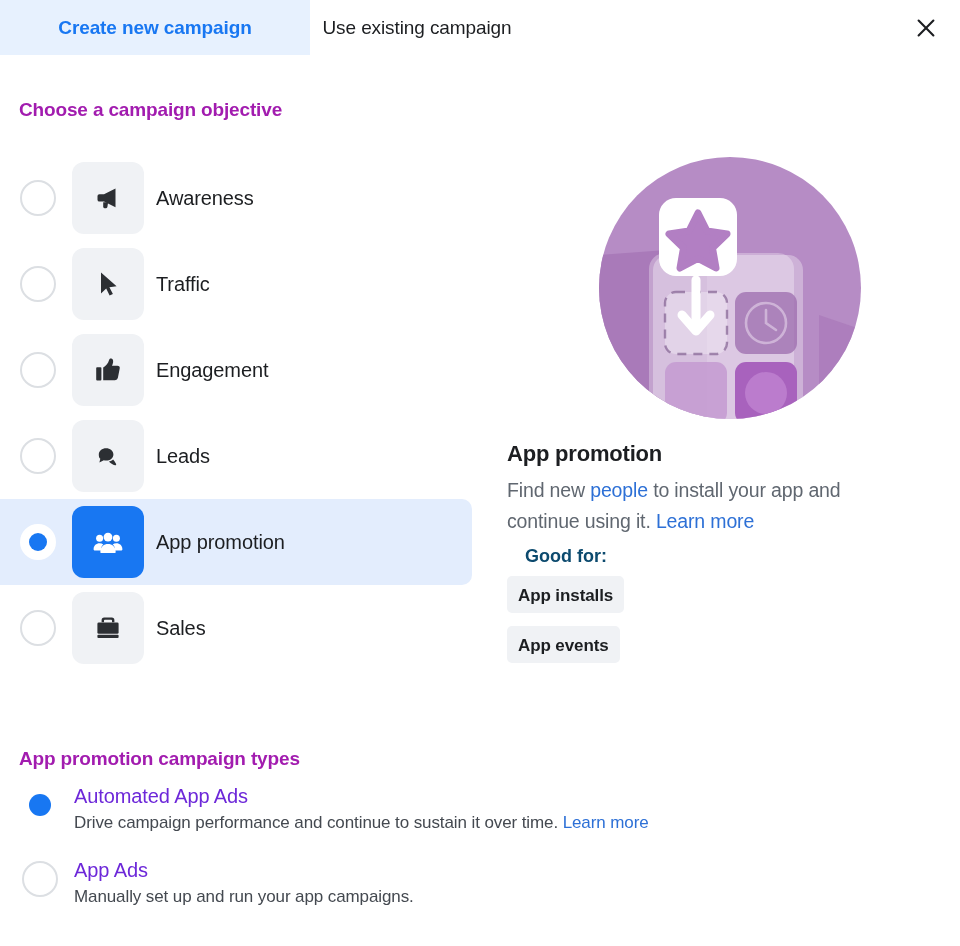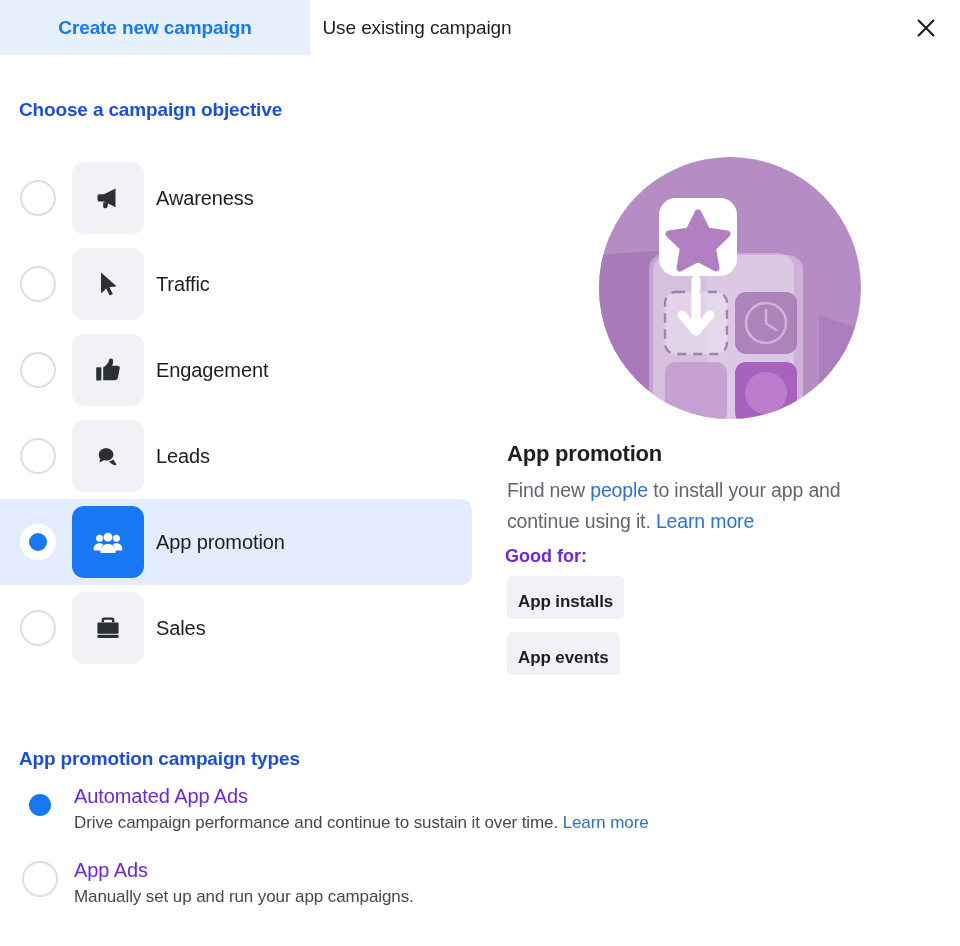--- a/index.html
+++ b/index.html
@@ -32,21 +32,21 @@
   .close-btn {
     position: absolute; left: 906px; top: 8px; width: 40px; height: 40px;
     display: flex; align-items: center; justify-content: center;
     cursor: pointer; border-radius: 50%;
   }
   .close-btn svg { display: block; }
 
   
   .section-title {
     position: absolute; font-size: 19px; font-weight: 700;
-    color: #1d4ed8; letter-spacing: -0.15px;
+    color: #a21caf; letter-spacing: -0.15px;
   }
   #objective-title { left: 19px; top: 99px; }
   #types-title { left: 19px; top: 748px; }
 
   
   .obj-list { position: absolute; left: 0; top: 155px; width: 480px; }
   .obj-row {
     position: relative; height: 86px; width: 472px;
     display: flex; align-items: center;
     border-radius: 0 10px 10px 0;
@@ -98,27 +98,27 @@
     font-size: 22px; font-weight: 700; color: #1c1e21; letter-spacing: -0.2px;
   }
   .detail-desc {
     margin-top: 8px; margin-left: 2px; width: 410px;
     font-size: 19.5px; line-height: 31px; color: #606770; letter-spacing: -0.15px;
   }
   .detail-desc a, .lnk {
     color: #2d70d6; text-decoration: none; cursor: pointer; text-align: center;
   }
   .goodfor-label {
-    margin-top: 9px; margin-left: 0;
-    font-size: 18px; font-weight: 700; color: #6d28d9;
+    margin-top: 9px; margin-left: 20px;
+    font-size: 18px; font-weight: 700; color: #0c4a6e;
   }
   .chips { margin-top: 9px; margin-left: 2px; }
   .chip {
     display: inline-block; background: #f0f2f5; border-radius: 5px;
-    padding: 16px 11px 7px 11px; margin-bottom: 13px;
+    padding: 10px 11px 7px 11px; margin-bottom: 13px;
     font-size: 17px; font-weight: 700; color: #1c1e21; letter-spacing: -0.1px;
   }
   .chip-row { display: block; }
 
   
   .types { position: absolute; left: 0; top: 785px; width: 800px; }
   .type-row { position: relative; display: flex; align-items: flex-start; cursor: pointer; }
   .type-row + .type-row { margin-top: 26px; }
   .type-radio {
     position: relative; flex: 0 0 auto;

